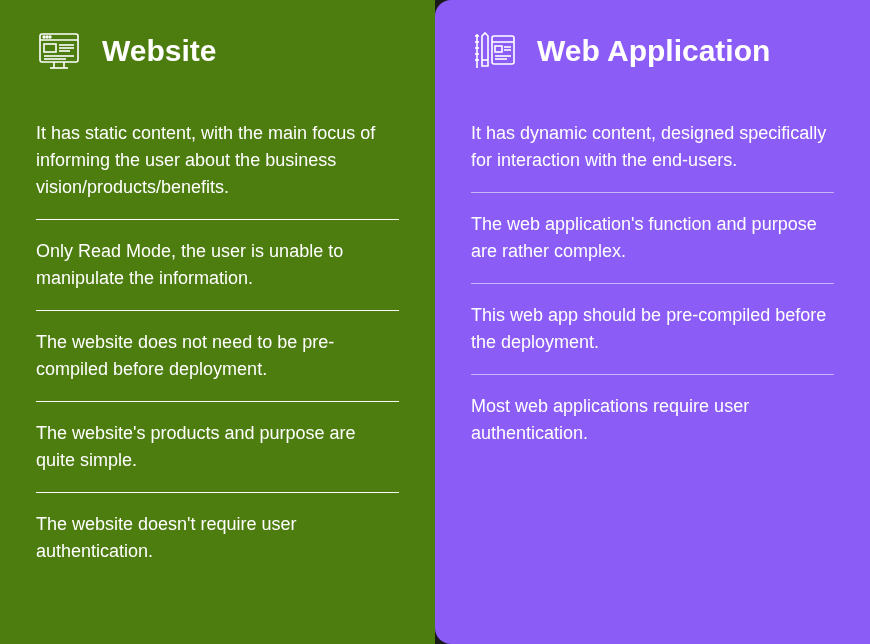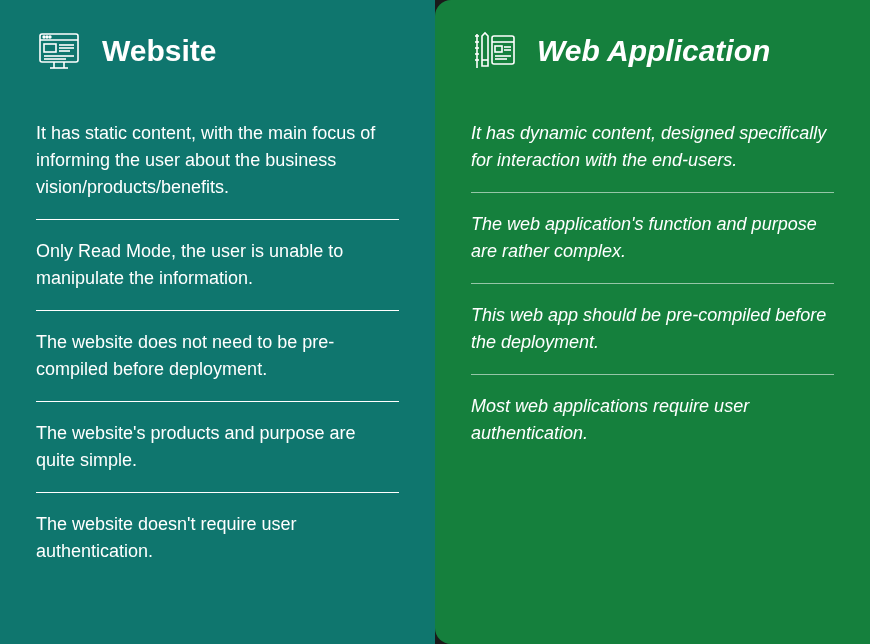--- a/index.html
+++ b/index.html
@@ -9,26 +9,25 @@
       display: flex;
       width: 870px;
       height: 644px;
     }
     .column {
       flex: 1;
       padding: 28px 36px;
       color: #fff;
     }
     .col-website {
-      background: #0f766e;
+      background: #4d7c0f;
     }
     .col-webapp {
-      background: #15803d;
+      background: #8b5cf6;
       border-radius: 16px 0 0 16px;
-      font-style: italic;
     }
     .header {
       display: flex;
       align-items: center;
       gap: 20px;
       margin-bottom: 28px;
     }
     .icon-box {
       width: 46px;
       height: 46px;

